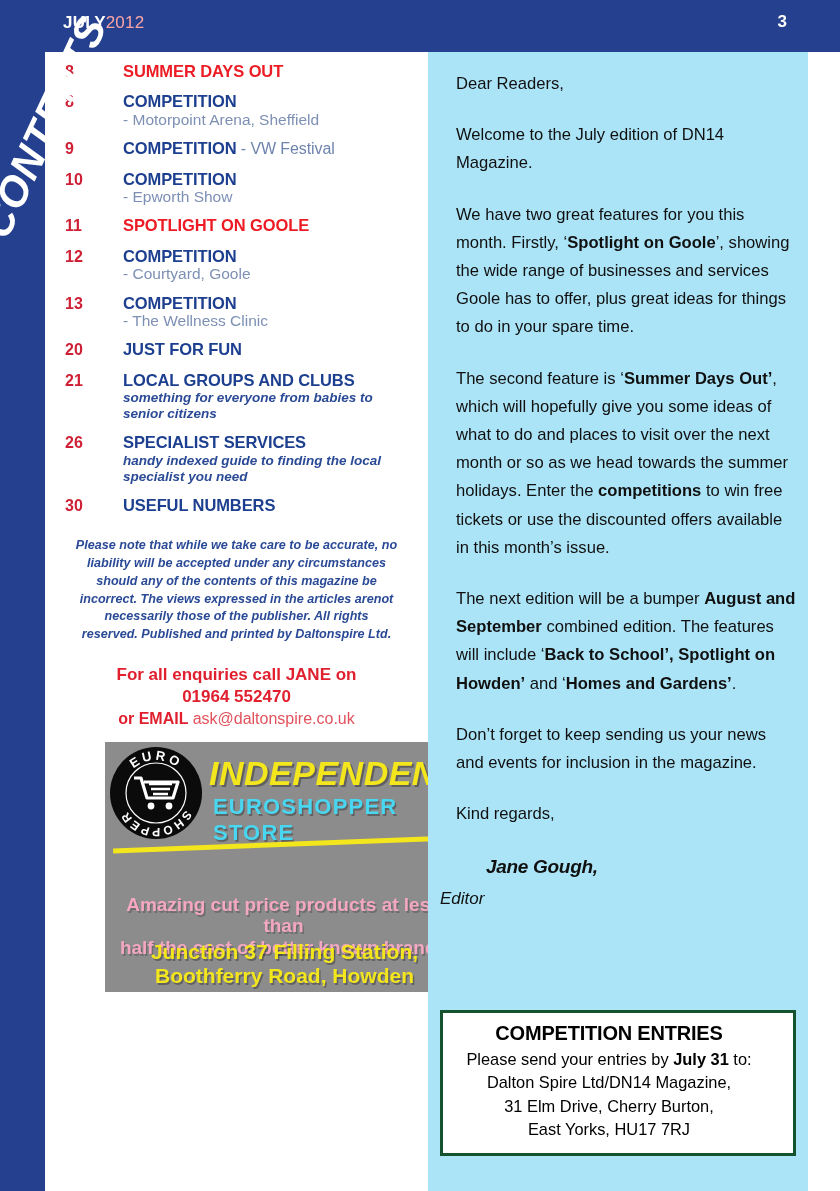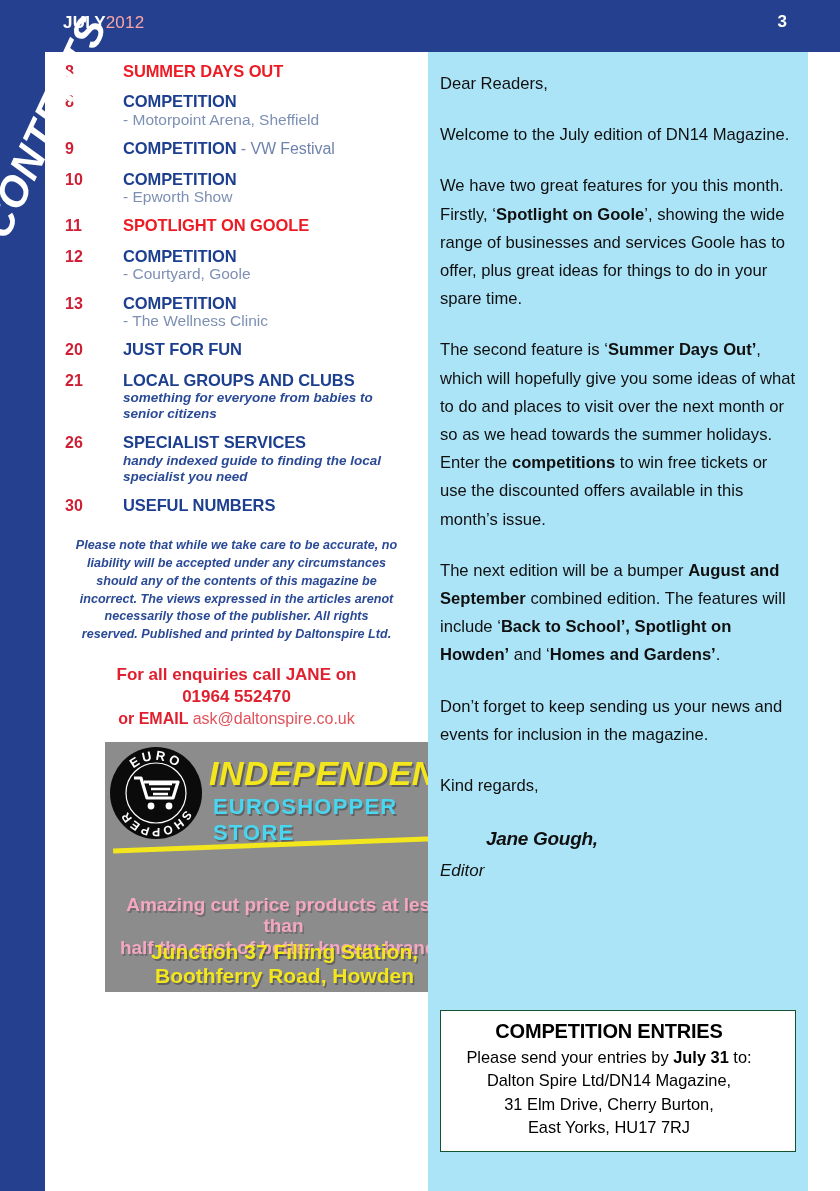--- a/index.html
+++ b/index.html
@@ -202,39 +202,39 @@
   }
 
   
   .letter {
     position: absolute; left: 12px; top: 18px;
     width: 356px;
     color: #101010;
     font-size: 16.6px;
     line-height: 1.70;
   }
-  .letter p { margin: 0 0 23px 0; }
+  .letter p { margin: 0 0 23px 16px; }
   .letter b { font-weight: bold; }
   .sig-name {
     font-family: Liberation Sans, sans-serif;
     font-style: italic;
     font-weight: bold;
     font-size: 19px;
     letter-spacing: -0.3px;
     margin-bottom: 1px;
     margin-left: 46px;
   }
   .sig-role { font-style: italic; font-size: 17px; }
 
   
   .entries-box {
     position: absolute; left: 12px; top: 958px;
     width: 356px;
     background: #ffffff;
-    border: 1px solid #14532d;
+    border: 3px solid #14532d;
     text-align: center;
     padding: 9px 26px 12px 8px;
   }
   .entries-title {
     font-size: 20px; font-weight: bold;
     color: #000; letter-spacing: -.2px;
     margin-bottom: 3px;
   }
   .entries-line {
     font-size: 16.4px; color: #000; line-height: 1.42;

